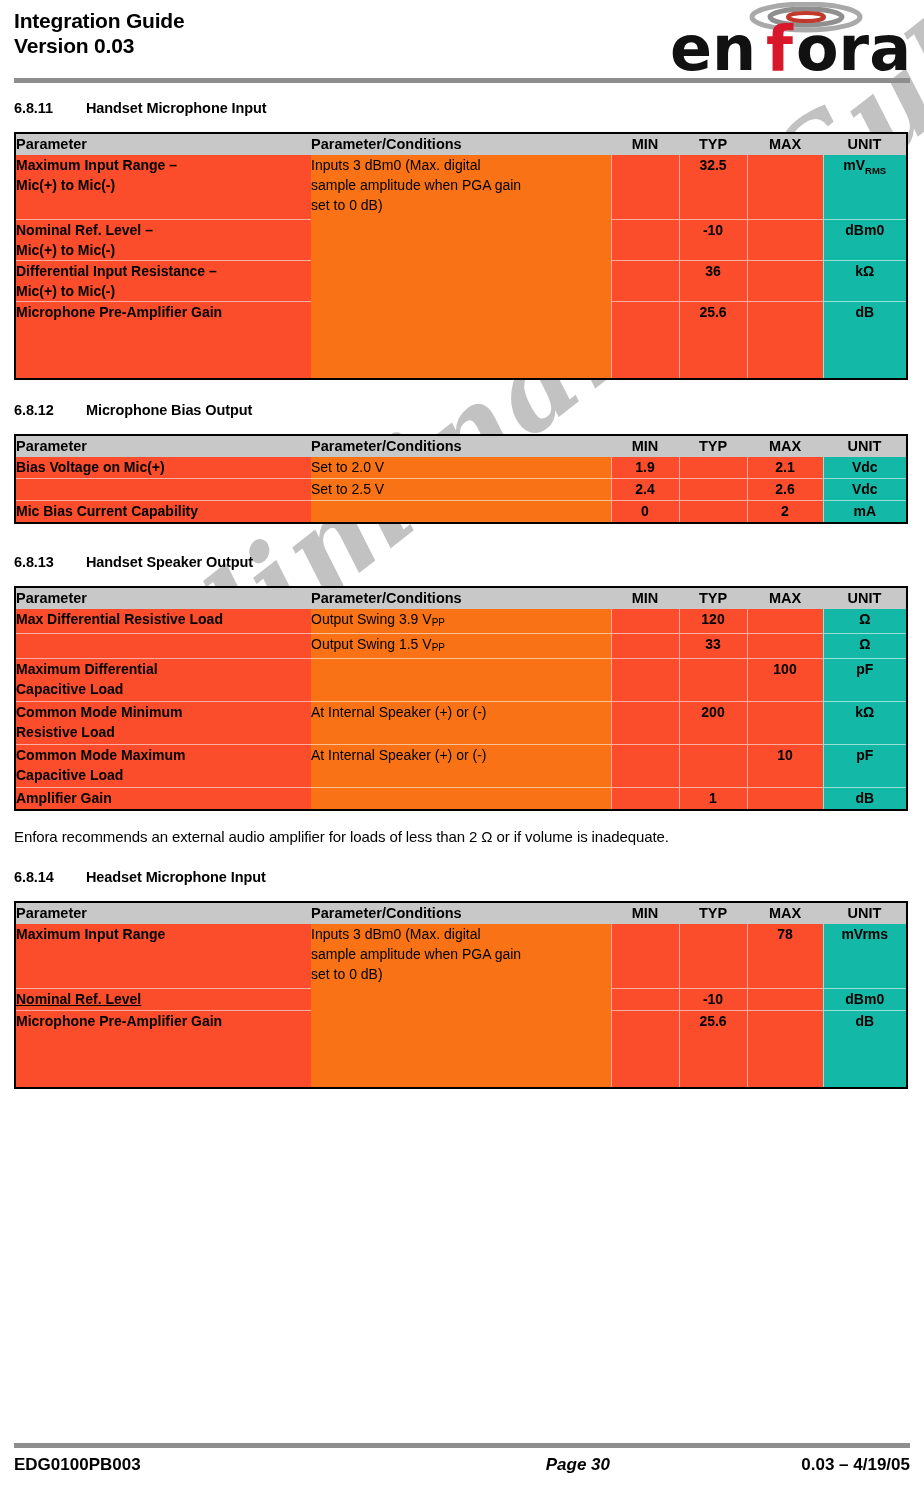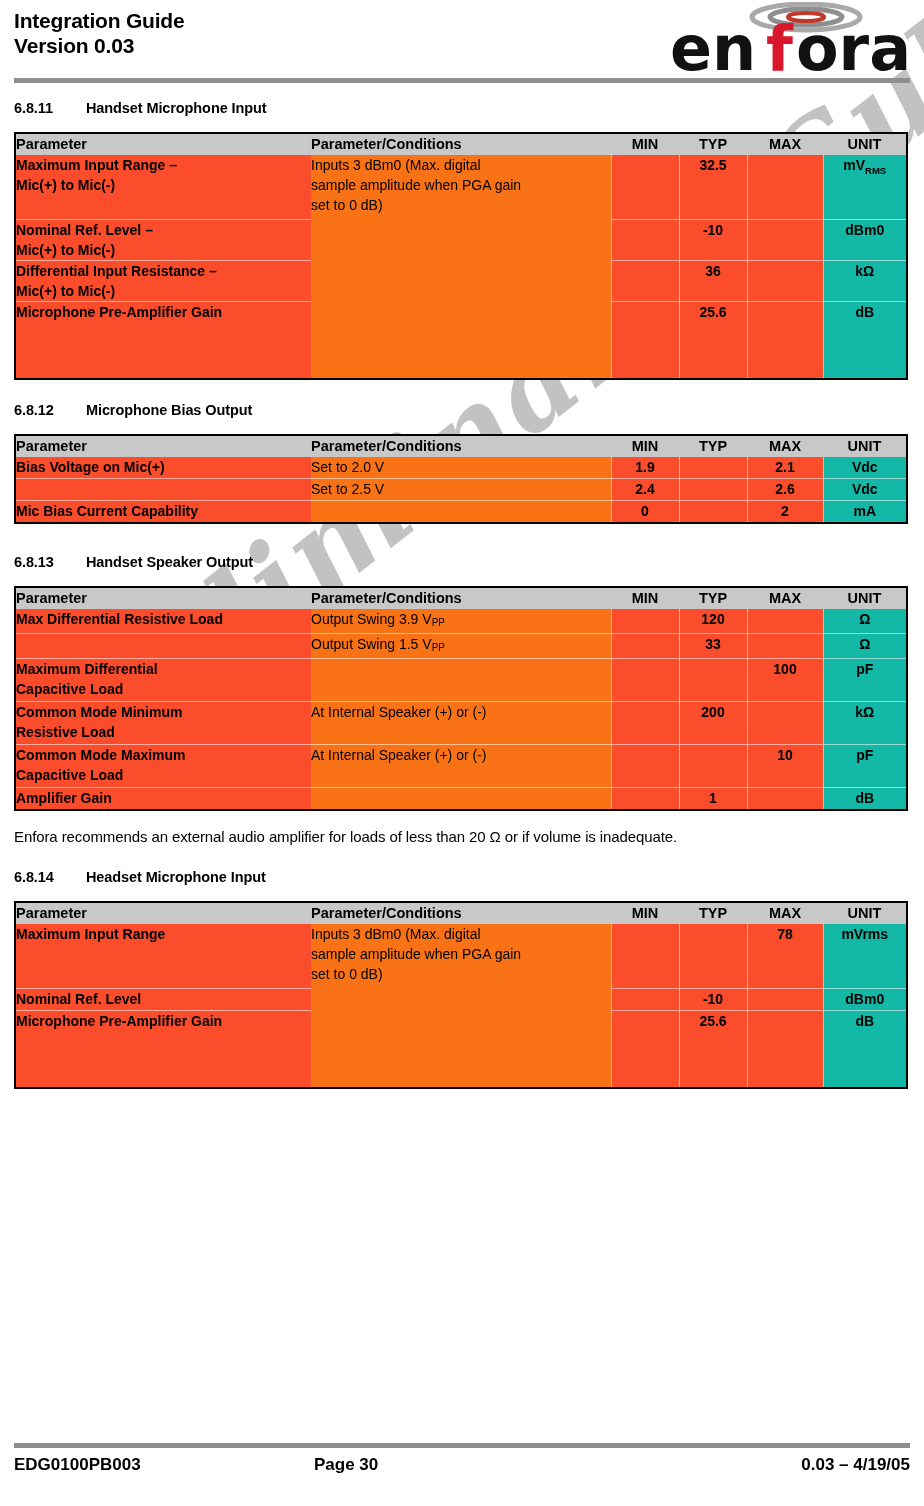--- a/index.html
+++ b/index.html
@@ -180,20 +180,21 @@
     border-left: 1px solid rgba(255,255,255,0.55);
   }
   tr.first-body .cell-param,
   tr.first-body .cell-cond,
   tr.first-body .cell-num,
   tr.first-body .cell-unit {
     border-top: none;
   }
   .small-label {
     font-size: 12px;
+    text-decoration: underline;
   }
   sub { font-size: 9.5px; }
   .sub-sm { font-size: 10px; vertical-align: -2px; }
 
   
   .footer-rule {
     position: absolute;
     left: 14px;
     top: 1443px;
     width: 896px;
@@ -206,21 +207,21 @@
     left: 14px;
     top: 1455px;
     width: 896px;
     z-index: 2;
     display: flex;
     align-items: baseline;
     font-size: 17px;
     font-weight: bold;
   }
   .footer .f-left  { flex: 0 0 300px; text-align: left; }
-  .footer .f-mid   { flex: 0 0 296px; text-align: left; }
+  .footer .f-mid   { flex: 0 0 296px; text-align: right; font-style: italic; }
   .footer .f-right { flex: 1 1 auto;  text-align: right; }
 </style>
 </head>
 <body>
 
 <div class="page">
 
   <div class="watermark-layer">
     <div class="watermark-text">Preliminary – Subject to Change</div>
   </div>
@@ -423,21 +424,21 @@
           <td class="cell-param" style="height:21px">Amplifier Gain</td>
           <td class="cell-cond"></td>
           <td class="cell-num"></td>
           <td class="cell-num">1</td>
           <td class="cell-num"></td>
           <td class="cell-unit">dB</td>
         </tr>
       </tbody>
     </table>
 
-    <p class="para">Enfora recommends an external audio amplifier for loads of less than 20 Ω or if volume is inadequate.</p>
+    <p class="para">Enfora recommends an external audio amplifier for loads of less than 2 Ω or if volume is inadequate.</p>
 
     <div class="section-heading">
       <span class="num">6.8.14</span><span>Headset Microphone Input</span>
     </div>
 
     <table class="spec-table">
       <colgroup>
         <col class="col-param">
           <col class="col-cond">
           <col class="col-min">

